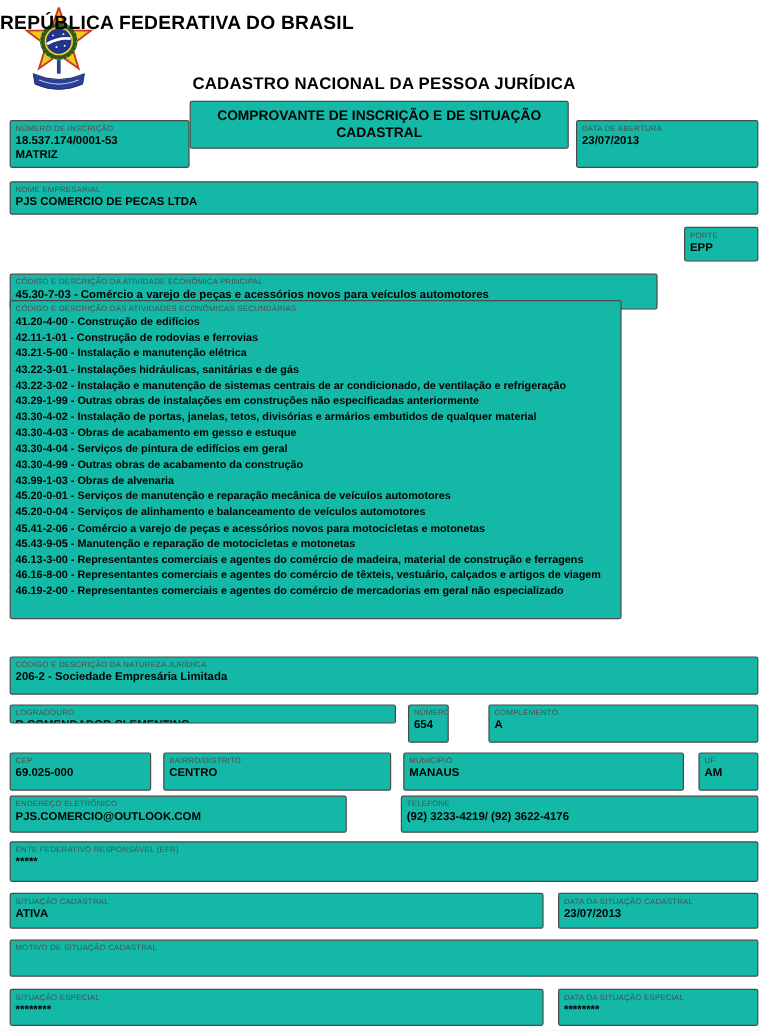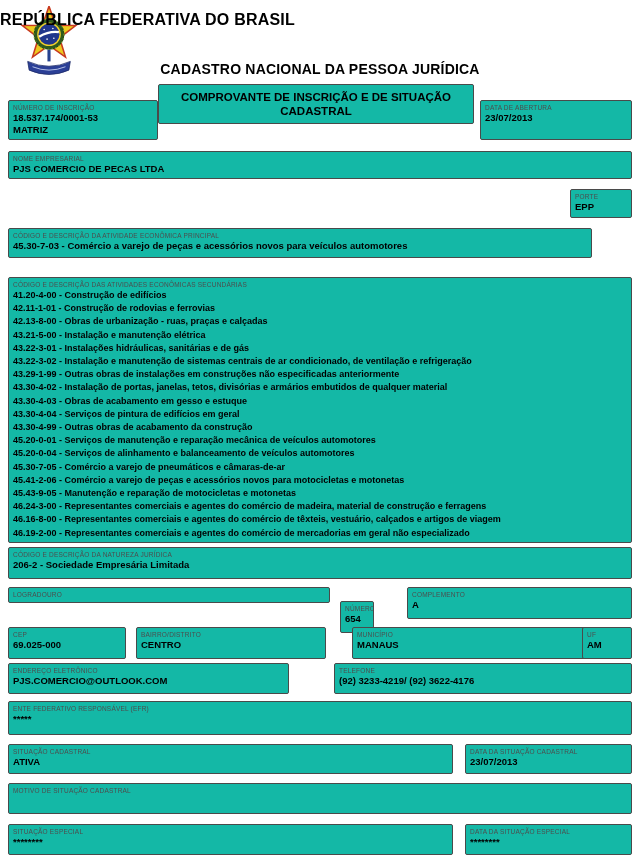--- a/index.html
+++ b/index.html
@@ -60,77 +60,76 @@
   <div class="box" style="top:151px;left:8px;width:624px;height:28px">
     <div class="lbl">NOME EMPRESARIAL</div>
     <div class="val">PJS COMERCIO DE PECAS LTDA</div>
   </div>
 
   <div class="box" style="top:189px;left:570px;width:62px;height:29px">
     <div class="lbl">PORTE</div>
     <div class="val">EPP</div>
   </div>
 
-  <div class="box" style="top:228px;left:8px;width:584px;height:30px">
+  <div class="box" style="top:228px;left:8px;width:540px;height:30px">
     <div class="lbl">CÓDIGO E DESCRIÇÃO DA ATIVIDADE ECONÔMICA PRINCIPAL</div>
     <div class="val">45.30-7-03 - Comércio a varejo de peças e acessórios novos para veículos automotores</div>
   </div>
 
-  <div class="box" style="top:277px;left:8px;width:624px;height:266px">
+  <div class="box" style="top:250px;left:8px;width:510px;height:266px">
     <div class="lbl">CÓDIGO E DESCRIÇÃO DAS ATIVIDADES ECONÔMICAS SECUNDÁRIAS</div>
     <div>
         <div class="list-line">41.20-4-00 - Construção de edifícios</div>
         <div class="list-line">42.11-1-01 - Construção de rodovias e ferrovias</div>
-        <div class="list-line">42.13-8-00 - Obras de urbanização - ruas, praças e calçadas</div>
         <div class="list-line">43.21-5-00 - Instalação e manutenção elétrica</div>
         <div class="list-line">43.22-3-01 - Instalações hidráulicas, sanitárias e de gás</div>
         <div class="list-line">43.22-3-02 - Instalação e manutenção de sistemas centrais de ar condicionado, de ventilação e refrigeração</div>
         <div class="list-line">43.29-1-99 - Outras obras de instalações em construções não especificadas anteriormente</div>
         <div class="list-line">43.30-4-02 - Instalação de portas, janelas, tetos, divisórias e armários embutidos de qualquer material</div>
         <div class="list-line">43.30-4-03 - Obras de acabamento em gesso e estuque</div>
         <div class="list-line">43.30-4-04 - Serviços de pintura de edifícios em geral</div>
         <div class="list-line">43.30-4-99 - Outras obras de acabamento da construção</div>
+        <div class="list-line">43.99-1-03 - Obras de alvenaria</div>
         <div class="list-line">45.20-0-01 - Serviços de manutenção e reparação mecânica de veículos automotores</div>
         <div class="list-line">45.20-0-04 - Serviços de alinhamento e balanceamento de veículos automotores</div>
-        <div class="list-line">45.30-7-05 - Comércio a varejo de pneumáticos e câmaras-de-ar</div>
         <div class="list-line">45.41-2-06 - Comércio a varejo de peças e acessórios novos para motocicletas e motonetas</div>
         <div class="list-line">45.43-9-05 - Manutenção e reparação de motocicletas e motonetas</div>
-        <div class="list-line">46.24-3-00 - Representantes comerciais e agentes do comércio de madeira, material de construção e ferragens</div>
+        <div class="list-line">46.13-3-00 - Representantes comerciais e agentes do comércio de madeira, material de construção e ferragens</div>
         <div class="list-line">46.16-8-00 - Representantes comerciais e agentes do comércio de têxteis, vestuário, calçados e artigos de viagem</div>
         <div class="list-line">46.19-2-00 - Representantes comerciais e agentes do comércio de mercadorias em geral não especializado</div>
       </div>
   </div>
 
   <div class="box" style="top:547px;left:8px;width:624px;height:32px">
     <div class="lbl">CÓDIGO E DESCRIÇÃO DA NATUREZA JURÍDICA</div>
     <div class="val">206-2 - Sociedade Empresária Limitada</div>
   </div>
 
   <div class="box" style="top:587px;left:8px;width:322px;height:16px">
     <div class="lbl">LOGRADOURO</div>
     <div class="val">R COMENDADOR CLEMENTINO</div>
   </div>
-  <div class="box" style="top:601px;left:340px;width:34px;height:32px">
+  <div class="box" style="top:587px;left:340px;width:34px;height:32px">
     <div class="lbl">NÚMERO</div>
     <div class="val">654</div>
   </div>
   <div class="box" style="top:587px;left:407px;width:225px;height:32px">
     <div class="lbl">COMPLEMENTO</div>
     <div class="val">A</div>
   </div>
 
   <div class="box" style="top:627px;left:8px;width:118px;height:32px">
     <div class="lbl">CEP</div>
     <div class="val">69.025-000</div>
   </div>
   <div class="box" style="top:627px;left:136px;width:190px;height:32px">
     <div class="lbl">BAIRRO/DISTRITO</div>
     <div class="val">CENTRO</div>
   </div>
-  <div class="box" style="top:627px;left:352px;width:234px;height:32px">
+  <div class="box" style="top:627px;left:336px;width:234px;height:32px">
     <div class="lbl">MUNICÍPIO</div>
     <div class="val">MANAUS</div>
   </div>
   <div class="box" style="top:627px;left:582px;width:50px;height:32px">
     <div class="lbl">UF</div>
     <div class="val">AM</div>
   </div>
 
   <div class="box" style="top:663px;left:8px;width:281px;height:31px">
     <div class="lbl">ENDEREÇO ELETRÔNICO</div>

